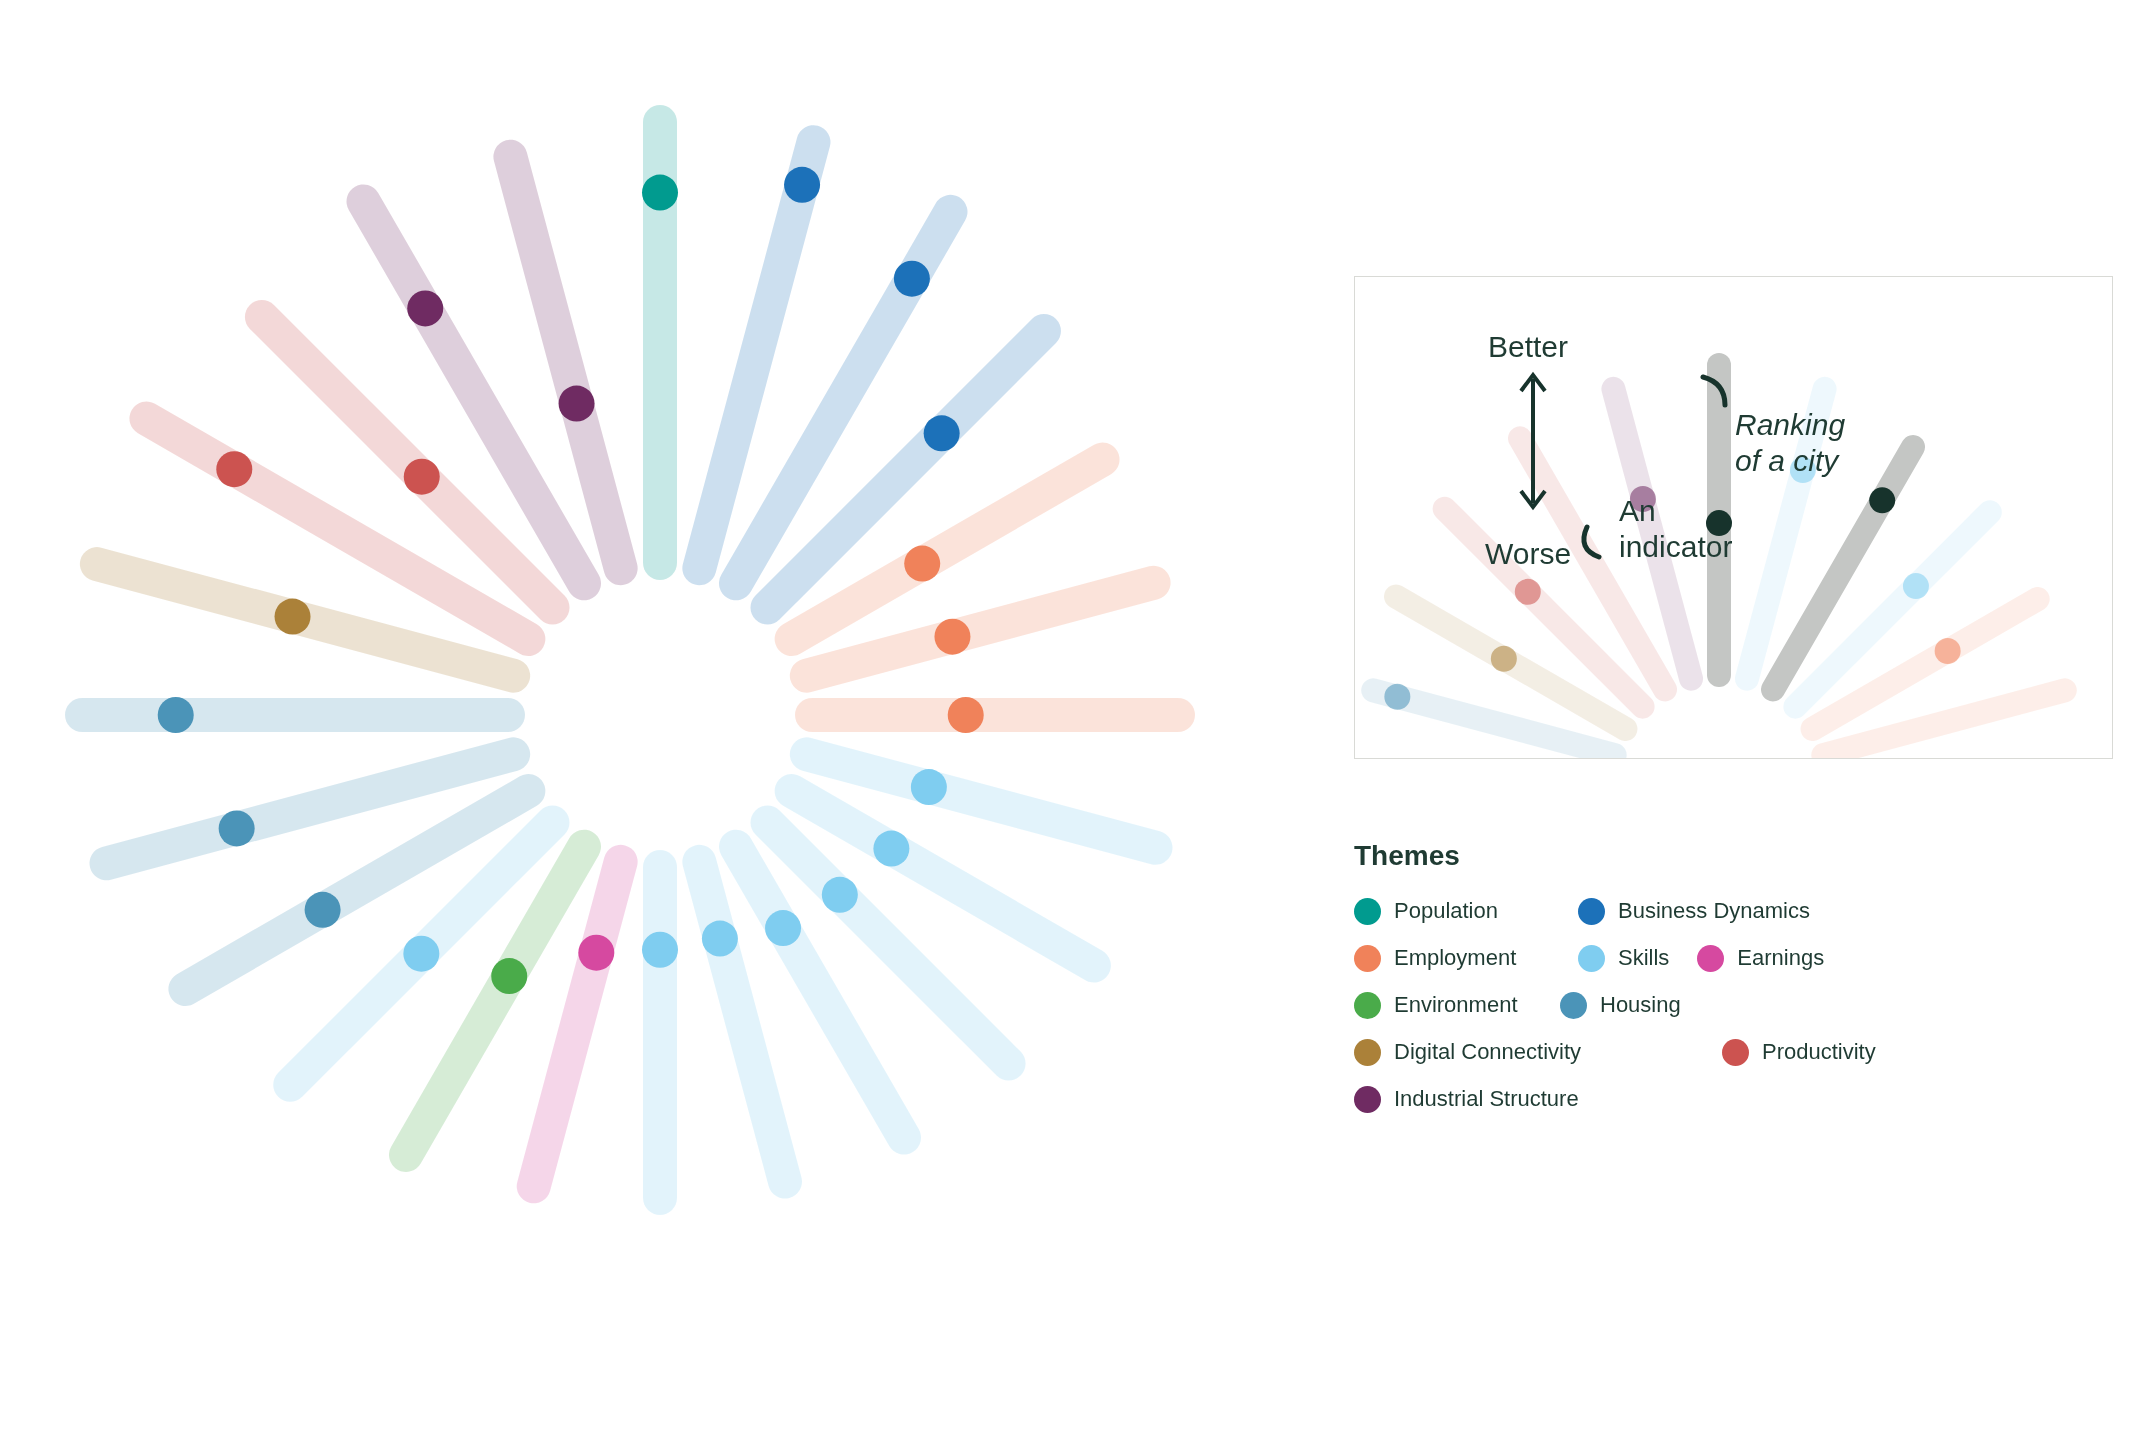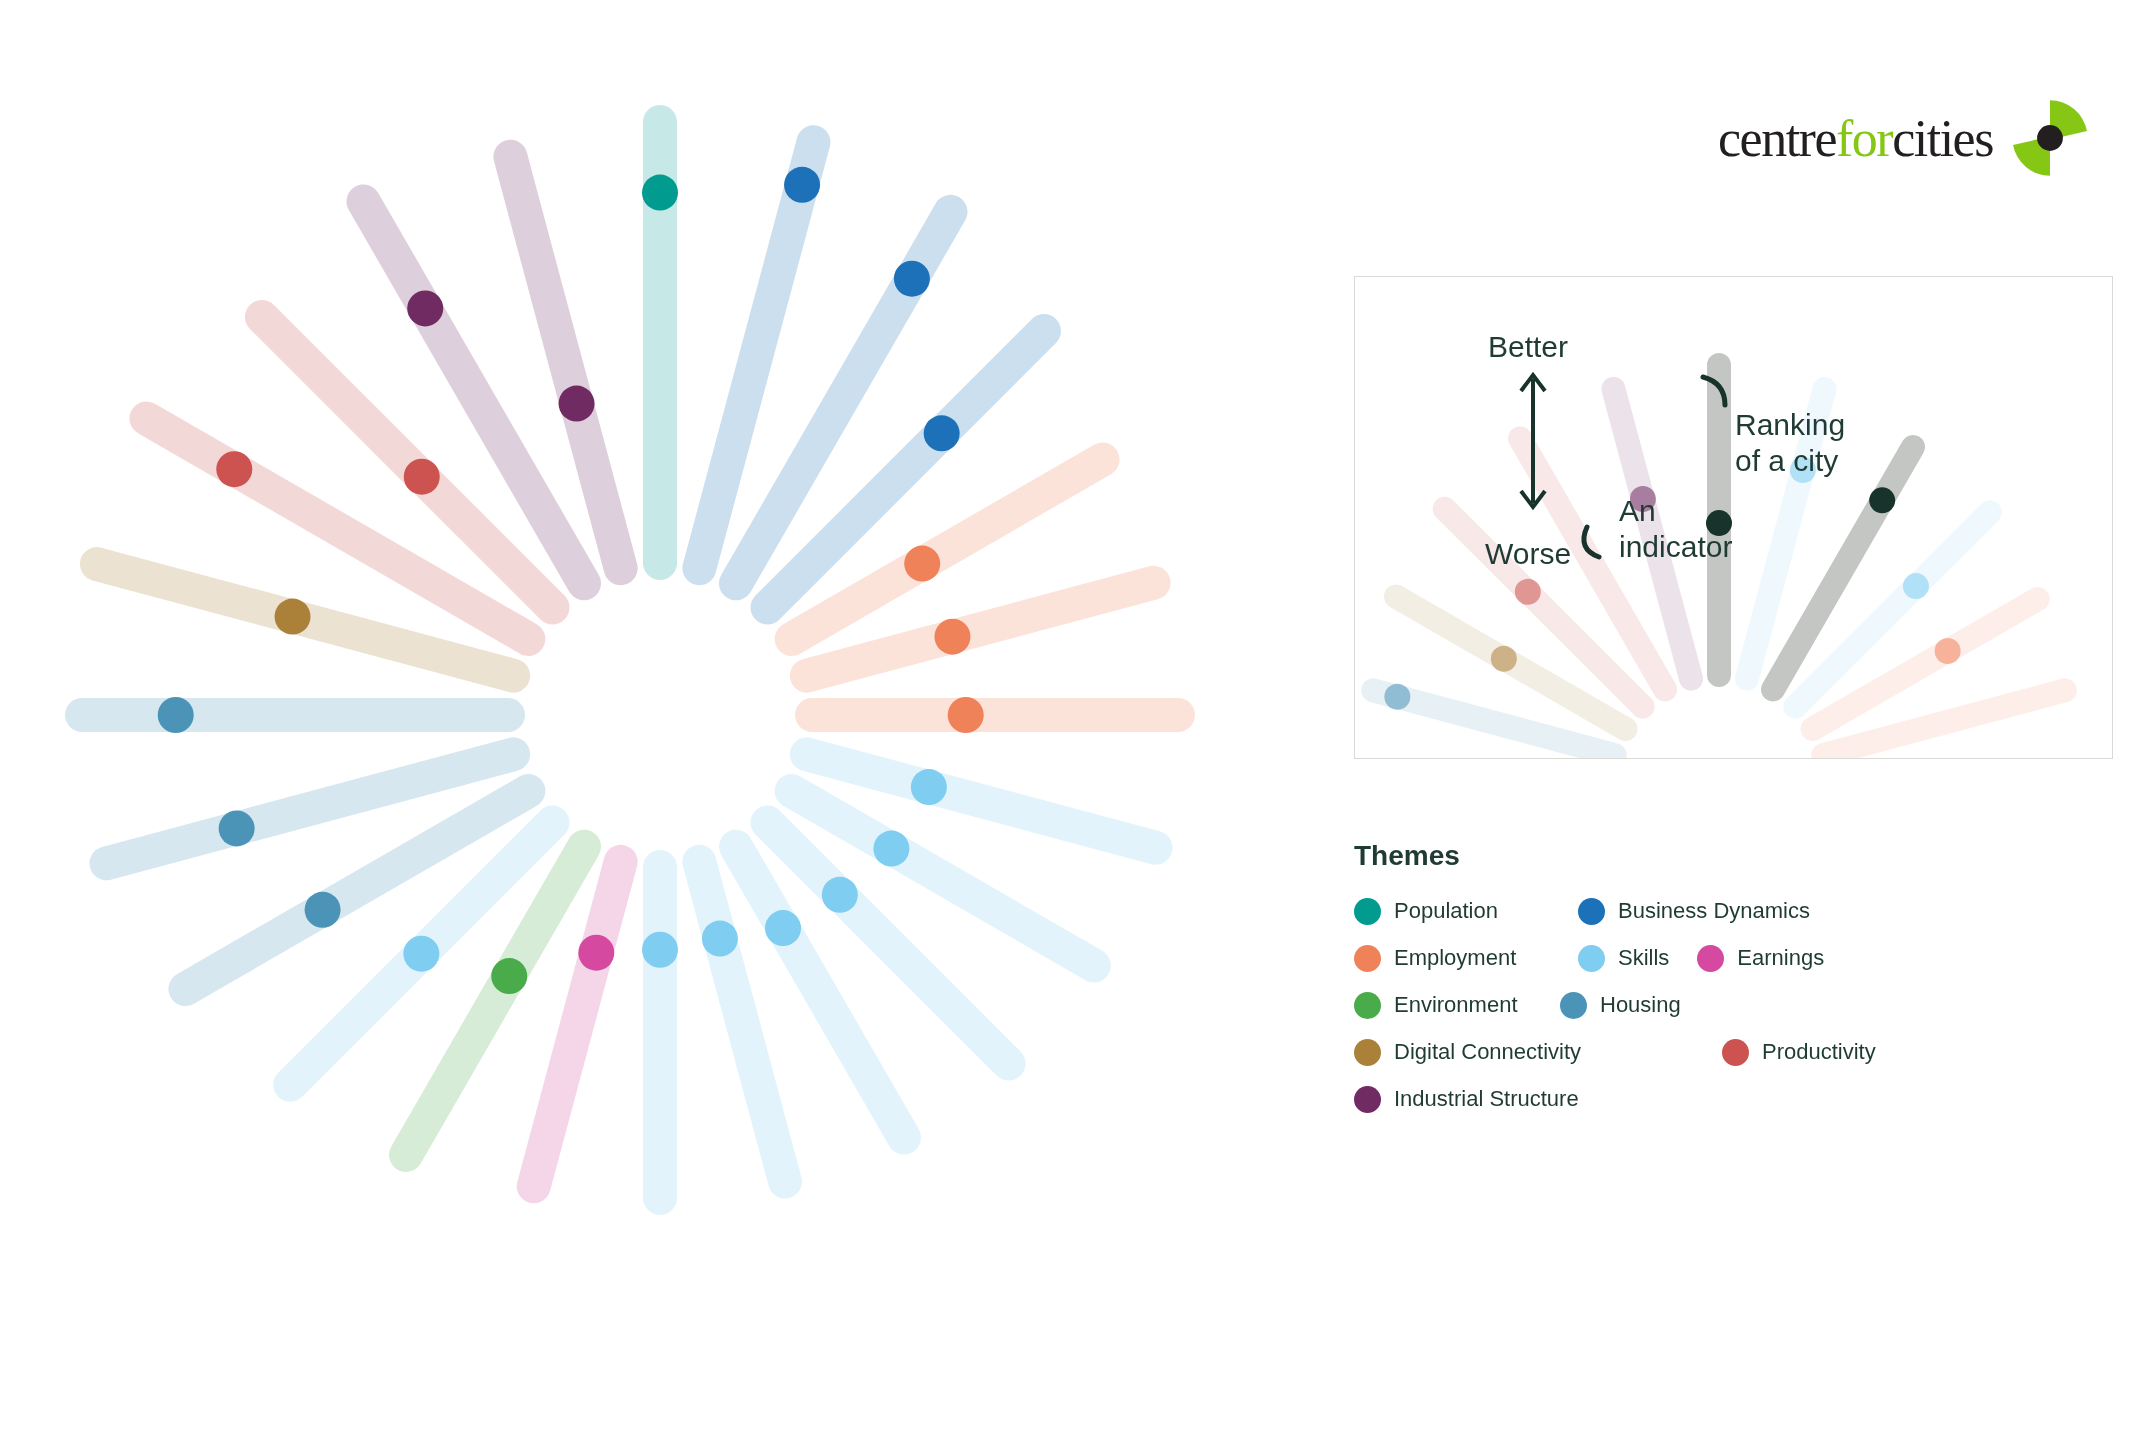--- a/index.html
+++ b/index.html
@@ -35,21 +35,21 @@
   #inset-panel{
     position:absolute;left:1354px;top:276px;width:729px;height:481px;
     border:1px solid #d9dad6;background:#fff;overflow:hidden;padding-left:28px;
   }
   #inset-panel svg{position:absolute;left:0;top:0;width:729px;height:481px;}
   .inset-label{
     position:absolute;font-size:30px;line-height:36px;color:#1f3b33;white-space:pre-line;
   }
   #label-better{left:133px;top:52px;}
   #label-worse{left:130px;top:259px;}
-  #label-ranking{left:380px;top:130px;}
+  #label-ranking{left:380px;top:130px;font-style:italic;}
   #label-indicator{left:264px;top:216px;}
 
   
   #legend{
     position:absolute;left:1354px;top:840px;width:720px;
   }
   #legend-title{
     font-size:28px;font-weight:bold;color:#1f3b33;margin:0 0 22px 0;
   }
   .legend-row{display:flex;align-items:center;margin-bottom:13px;}
@@ -158,28 +158,20 @@
           <line x1="584.00" y1="583.36" x2="363.50" y2="201.45" stroke="#6f2b62" stroke-width="34" stroke-linecap="round" opacity="0.22"></line>
           <circle cx="425.24" cy="308.38" r="18" fill="#6f2b62"></circle>
         </g>
         <g>
           <line x1="620.66" y1="568.18" x2="510.40" y2="156.69" stroke="#6f2b62" stroke-width="34" stroke-linecap="round" opacity="0.22"></line>
           <circle cx="576.56" cy="403.59" r="18" fill="#6f2b62"></circle>
         </g>
       </svg>
   </div>
 
-  <div id="logo">
-    <div class="wordmark"><span class="wm-dark">centre</span><span class="wm-green">for</span><span class="wm-dark">cities</span></div>
-    <svg width="86" height="86" viewBox="0 0 100 100">
-      <path d="M50 50 L50 6 A44 44 0 0 1 93 42 L62 49 A14 14 0 0 0 50 38 Z" fill="#86c716"></path>
-      <path d="M50 50 L50 94 A44 44 0 0 1 7 58 L38 51 A14 14 0 0 0 50 62 Z" fill="#86c716"></path>
-      <circle cx="50" cy="50" r="15" fill="#231f20"></circle>
-    </svg>
-  </div>
 
   <div id="inset-panel">
     <svg id="inset-svg" viewBox="0 0 729 481">
       <g id="inset-spokes">
           <g>
             <line x1="364.00" y1="398.00" x2="364.00" y2="88.00" stroke="#c4c6c4" stroke-width="24" stroke-linecap="round" opacity="1"></line>
             <circle cx="364.00" cy="246.10" r="13" fill="#17332c" opacity="1"></circle>
           </g>
           <g>
             <line x1="391.95" y1="401.68" x2="469.60" y2="111.90" stroke="#7fcdf0" stroke-width="24" stroke-linecap="round" opacity="0.13"></line>

